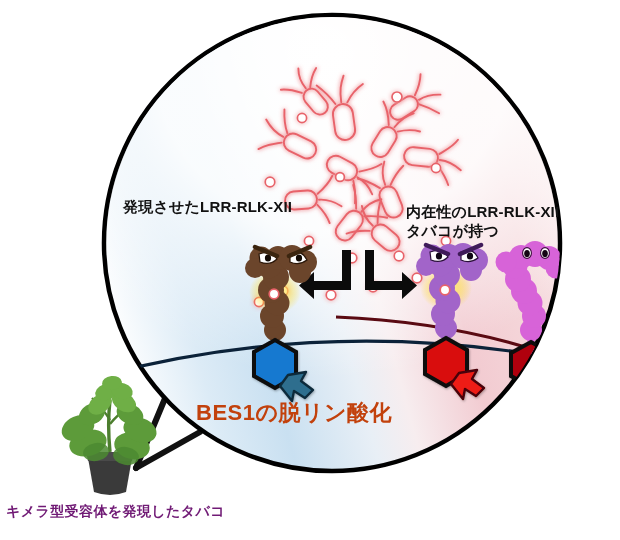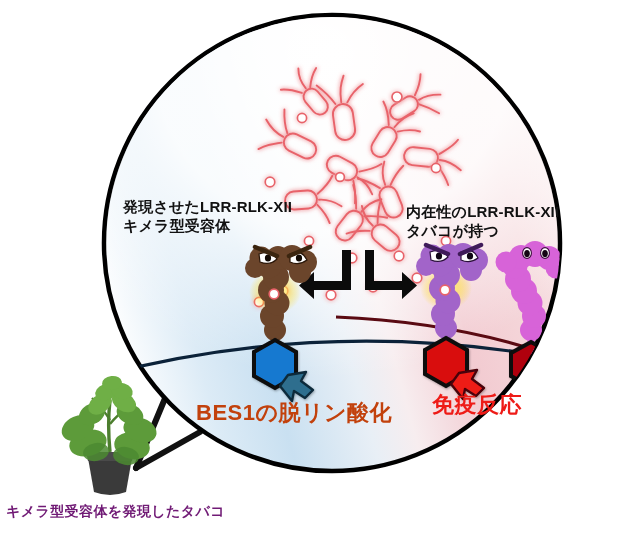--- a/index.html
+++ b/index.html
@@ -293,27 +293,25 @@
       </g>
       <g fill="#4C8A31" opacity="0.85">
         <ellipse cx="96" cy="452" rx="13" ry="9" transform="rotate(-10 96 452)"></ellipse>
         <ellipse cx="126" cy="456" rx="13" ry="9" transform="rotate(10 126 456)"></ellipse>
       </g>
     </g>
   </svg>
 
   <div class="lbl" id="label-left">
     <div>発現させたLRR-RLK-XII</div>
-    <div>キメラ型受容体</div>
   </div>
 
   <div class="lbl" id="label-right">
     <div>内在性のLRR-RLK-XII</div>
     <div>タバコが持つ</div>
   </div>
 
   <div id="label-bes1">BES1の脱リン酸化</div>
 
-  <div id="label-immune">免疫反応</div>
 
   <div id="caption">キメラ型受容体を発現したタバコ</div>
 
 </div>
 
 </body></html>

